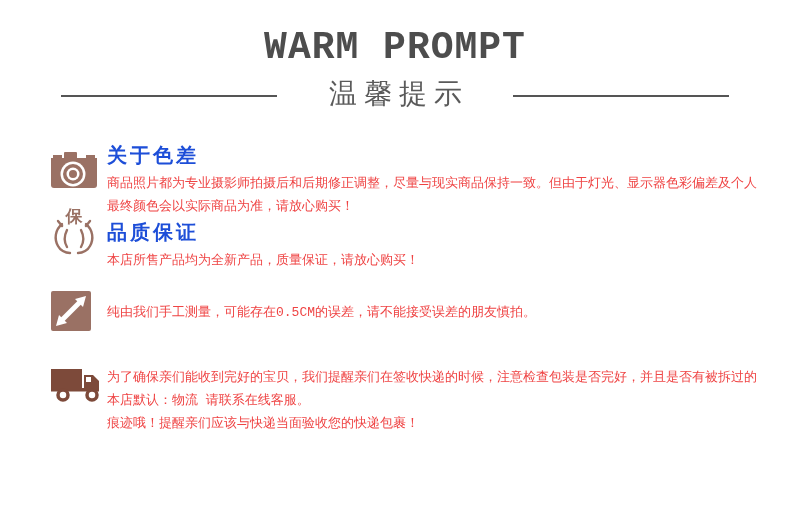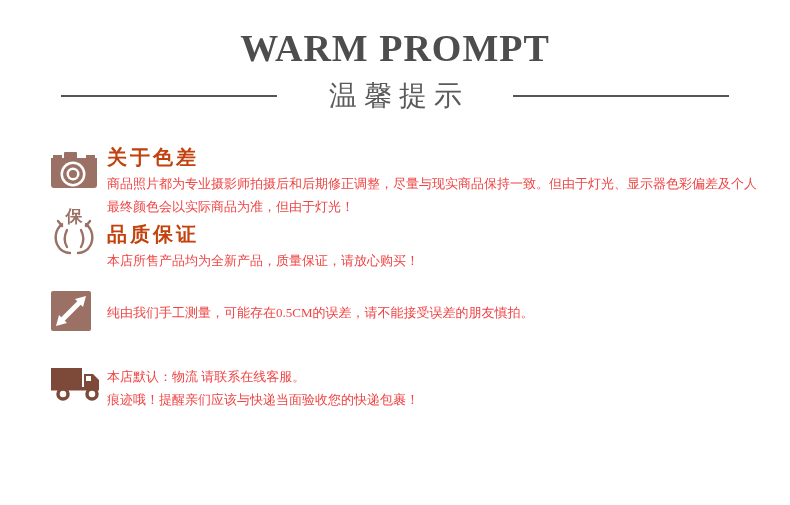--- a/index.html
+++ b/index.html
@@ -1,21 +1,21 @@
 <!DOCTYPE html>
 <html><head>
 <meta charset="utf-8">
 <style>
   html,body{margin:0;padding:0;background:#ffffff;}
   .page{
     position:relative;
     width:790px;height:505px;
     background:#ffffff;
     overflow:hidden;
-    font-family:Liberation Serif, serif;
+    font-family:Liberation Mono, monospace;
   }
   
   .page-title{
     margin:26px 0 10px;
     text-align:center;
     font-size:38px;
     font-weight:bold;
     letter-spacing:1px;
     color:#4d4d4d;
     line-height:44px;
@@ -49,21 +49,21 @@
   .icon-hands svg{margin-top:-16px;}
   .icon-size svg{margin-top:-11px;}
   .icon-truck svg{margin-top:0;}
   .text-cell{flex:1;min-width:0;}
   .tip-title{
     margin:0 0 4px;
     font-size:20px;
     line-height:22px;
     font-weight:bold;
     letter-spacing:3px;
-    color:#c2410c;
+    color:#1d4ed8;
   }
   .tip-line{
     margin:0;
     font-size:13px;
     line-height:23px;
     color:#ef4444;
     white-space:nowrap;
   }
 </style>
 </head>
@@ -90,21 +90,21 @@
           <rect x="1" y="10" width="46" height="28" rx="3" fill="#9A7164"></rect>
           <circle cx="23" cy="24" r="12.5" fill="#ffffff"></circle>
           <circle cx="23" cy="24" r="10" fill="#9A7164"></circle>
           <circle cx="23" cy="24" r="6.5" fill="#ffffff"></circle>
           <circle cx="23" cy="24" r="4" fill="#9A7164"></circle>
         </svg>
       </div>
       <div class="text-cell">
         <h2 class="tip-title">关于色差</h2>
         <p class="tip-line">商品照片都为专业摄影师拍摄后和后期修正调整，尽量与现实商品保持一致。但由于灯光、显示器色彩偏差及个人</p>
-        <p class="tip-line">最终颜色会以实际商品为准，但由于灯光！</p>
+        <p class="tip-line">最终颜色会以实际商品为准，请放心购买！</p>
       </div>
     </section>
 
     <section class="tip tip-s2">
       <div class="icon-cell icon-hands">
         <svg width="48" height="48" viewBox="0 0 48 48" aria-hidden="true">
           <text x="24" y="15" text-anchor="middle" font-size="17" font-weight="bold" fill="#9A7164">保</text>
           <g stroke="#9A7164" stroke-width="2.4" fill="none" stroke-linecap="round">
             <path d="M12 17 C5 23 4 32 8 39 C10 43 15 46 20 46"></path>
             <path d="M17 23 C14 29 14 35 17 40"></path>
@@ -140,19 +140,20 @@
         <svg width="52" height="40" viewBox="0 0 52 40" aria-hidden="true">
           <rect x="1" y="3" width="31" height="19" fill="#7D4A3A"></rect>
           <path d="M34 9 h9 l6 6 v9 h-15 z" fill="#7D4A3A"></path>
           <rect x="36" y="11" width="5" height="5" fill="#ffffff"></rect>
           <rect x="1" y="22" width="48" height="3.5" fill="#7D4A3A"></rect>
           <circle cx="13" cy="29" r="5" fill="#ffffff" stroke="#7D4A3A" stroke-width="3.5"></circle>
           <circle cx="42" cy="29" r="5" fill="#ffffff" stroke="#7D4A3A" stroke-width="3.5"></circle>
         </svg>
       </div>
       <div class="text-cell">
+        <p class="tip-line">为了确保亲们能收到完好的宝贝，我们提醒亲们在签收快递的时候，注意检查包装是否完好，并且是否有被拆过的</p>
         <p class="tip-line">本店默认：物流 请联系在线客服。</p>
         <p class="tip-line">痕迹哦！提醒亲们应该与快递当面验收您的快递包裹！</p>
       </div>
     </section>
 
   </div>
 </div>
 
 </body></html>

